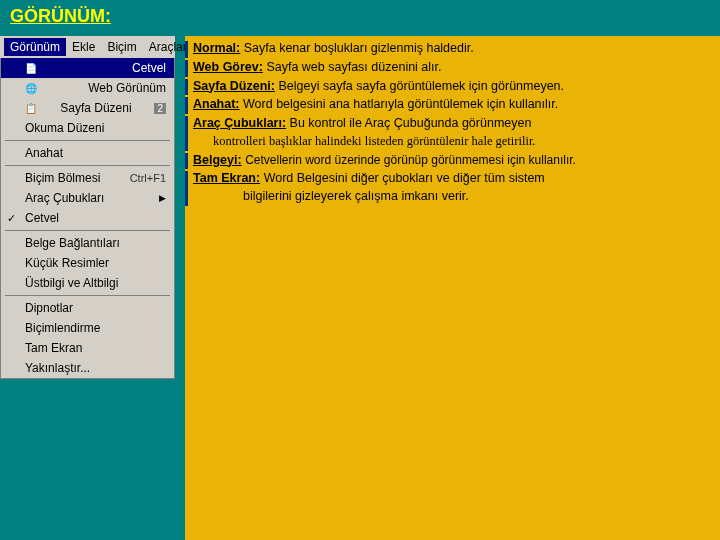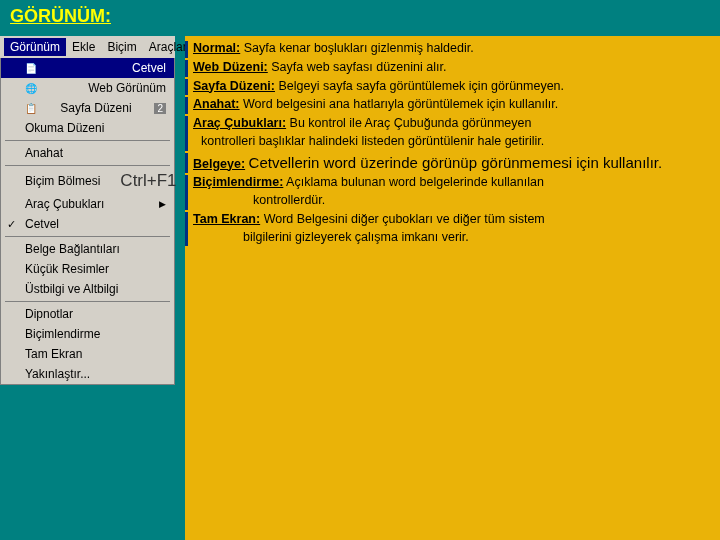--- a/index.html
+++ b/index.html
@@ -76,21 +76,21 @@
       font-size: 11px;
     }
     .dd-separator {
       height: 1px;
       background: #808080;
       margin: 2px 4px;
     }
     .dd-item .shortcut {
       margin-left: 20px;
       color: #333;
-      font-size: 17px;
+      font-size: 11px;
       text-align: center;
     }
     .dd-item .arrow {
       font-size: 9px;
     }
 
     .content-wrap {
       position: absolute;
       top: 36px;
       left: 185px;
@@ -185,21 +185,21 @@
     <div class="lbar"></div>
     <div class="rtext">
       <span class="kw">Normal:</span>
       <span>    Sayfa kenar boşlukları gizlenmiş haldedir.</span>
     </div>
   </div>
 
   <div class="row">
     <div class="lbar"></div>
     <div class="rtext">
-      <span class="kw">Web Düzeni:</span>
+      <span class="kw">Web Görev:</span>
       <span>    Sayfa web sayfası düzenini alır.</span>
     </div>
   </div>
 
   <div class="row">
     <div class="lbar"></div>
     <div class="rtext">
       <span class="kw">Sayfa Düzeni:</span>
       <span>    Belgeyi sayfa sayfa görüntülemek için görünmeyen.</span>
     </div>
@@ -211,42 +211,34 @@
       <span class="kw">Anahat:</span>
       <span> Word belgesini ana hatlarıyla görüntülemek için kullanılır.</span>
     </div>
   </div>
 
   <div class="row">
     <div class="lbar"></div>
     <div class="rtext">
       <span class="kw">Araç Çubukları:</span>
       <span> Bu kontrol ile Araç Çubuğunda görünmeyen<br>
-      <span style="margin-left:8px;">kontrolleri başlıklar halindeki listeden görüntülenir hale getirilir.</span></span>
-    </div>
-  </div>
-
-  <div class="row">
-    <div class="lbar"></div>
-    <div class="rtext">
-      <span class="kw">Belgeye:</span>
-      <span style="font-size:15px;">Cetvellerin word üzerinde görünüp görünmemesi için kullanılır.</span>
-    </div>
-  </div>
-
-
-
-  <div class="row">
-    <div class="lbar"></div>
-    <div class="rtext">
-      <span class="kw">Biçimlendirme:</span>
-      <span> Açıklama bulunan word belgelerinde kullanılan<br>
-      <span style="margin-left:60px;">kontrollerdür.</span></span>
-    </div>
-  </div>
+      <span style="margin-left:20px;font-family:Liberation Serif, serif;">kontrolleri başlıklar halindeki listeden görüntülenir hale getirilir.</span></span>
+    </div>
+  </div>
+
+  <div class="row">
+    <div class="lbar"></div>
+    <div class="rtext">
+      <span class="kw">Belgeyi:</span>
+      <span style="font-size:12px;">Cetvellerin word üzerinde görünüp görünmemesi için kullanılır.</span>
+    </div>
+  </div>
+
+
+
 
   <div class="row">
     <div class="lbar"></div>
     <div class="rtext">
       <span class="kw">Tam Ekran:</span>
       <span>  Word Belgesini diğer çubokları ve diğer tüm sistem<br>
       <span style="margin-left:50px;">bilgilerini gizleyerek çalışma imkanı verir.</span></span>
     </div>
   </div>
 

